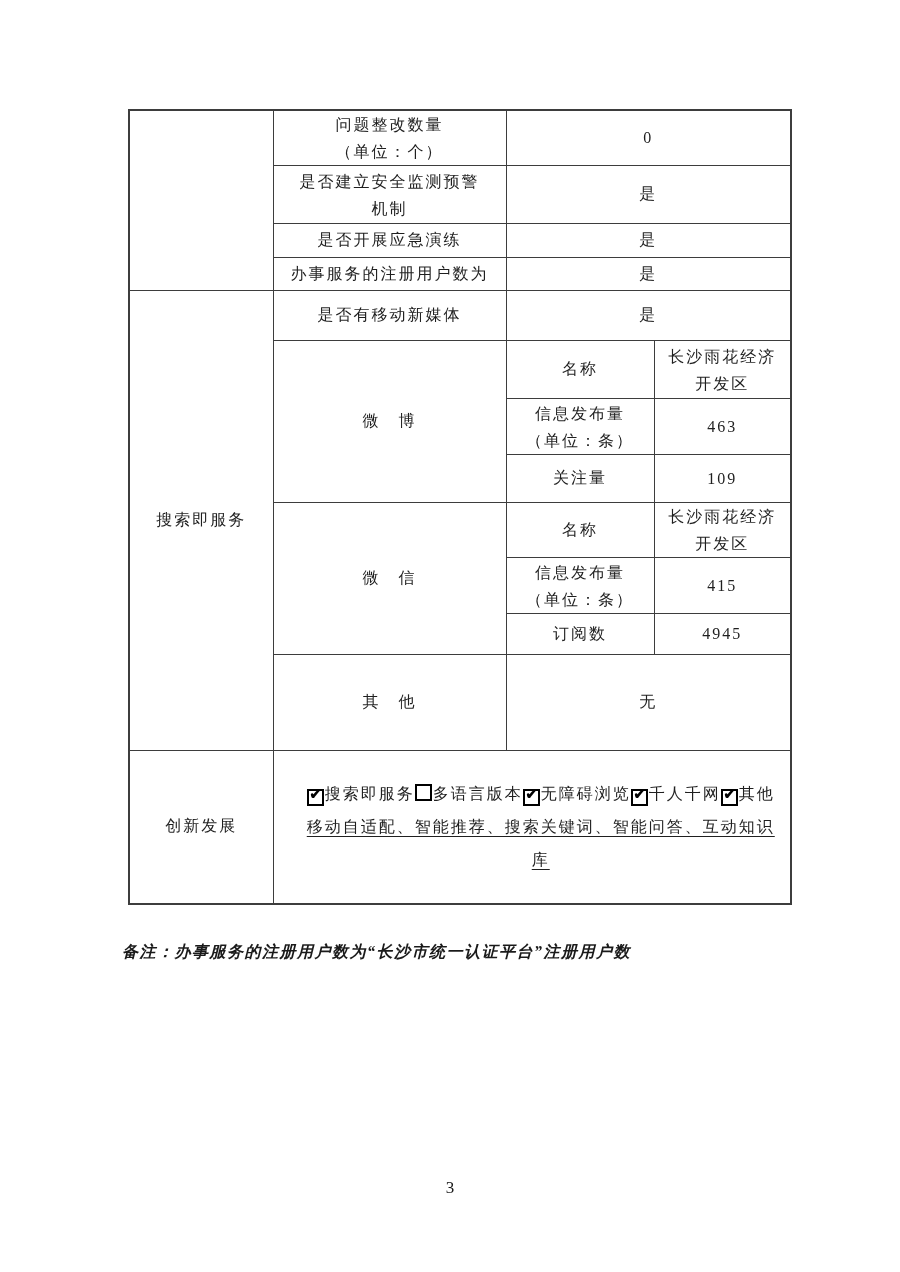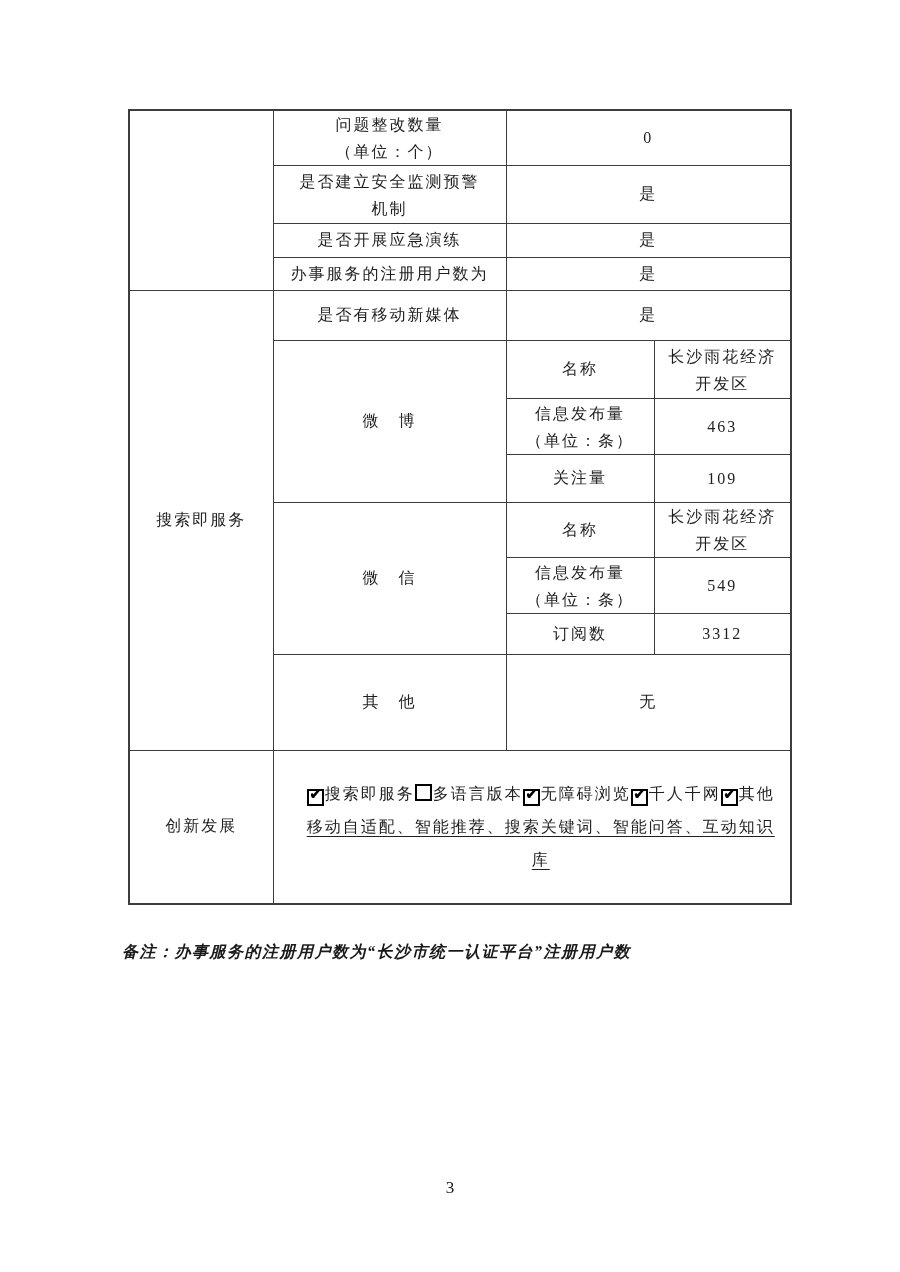--- a/index.html
+++ b/index.html
@@ -126,26 +126,26 @@
       <div>长沙雨花经济</div>
       <div>开发区</div>
     </td>
   </tr>
 
   <tr style="height:56px;">
     <td class="two-line">
       <div>信息发布量</div>
       <div>（单位：条）</div>
     </td>
-    <td class="num">549</td>
+    <td class="num">415</td>
   </tr>
 
   <tr style="height:41px;">
     <td>订阅数</td>
-    <td class="num">3312</td>
+    <td class="num">4945</td>
   </tr>
 
   <tr style="height:96px;font-family:Liberation Serif, serif;">
     <td>其　他</td>
     <td colspan="2">无</td>
   </tr>
 
   <tr style="height:153px;">
     <td>创新发展</td>
     <td colspan="3" class="innov-cell">

